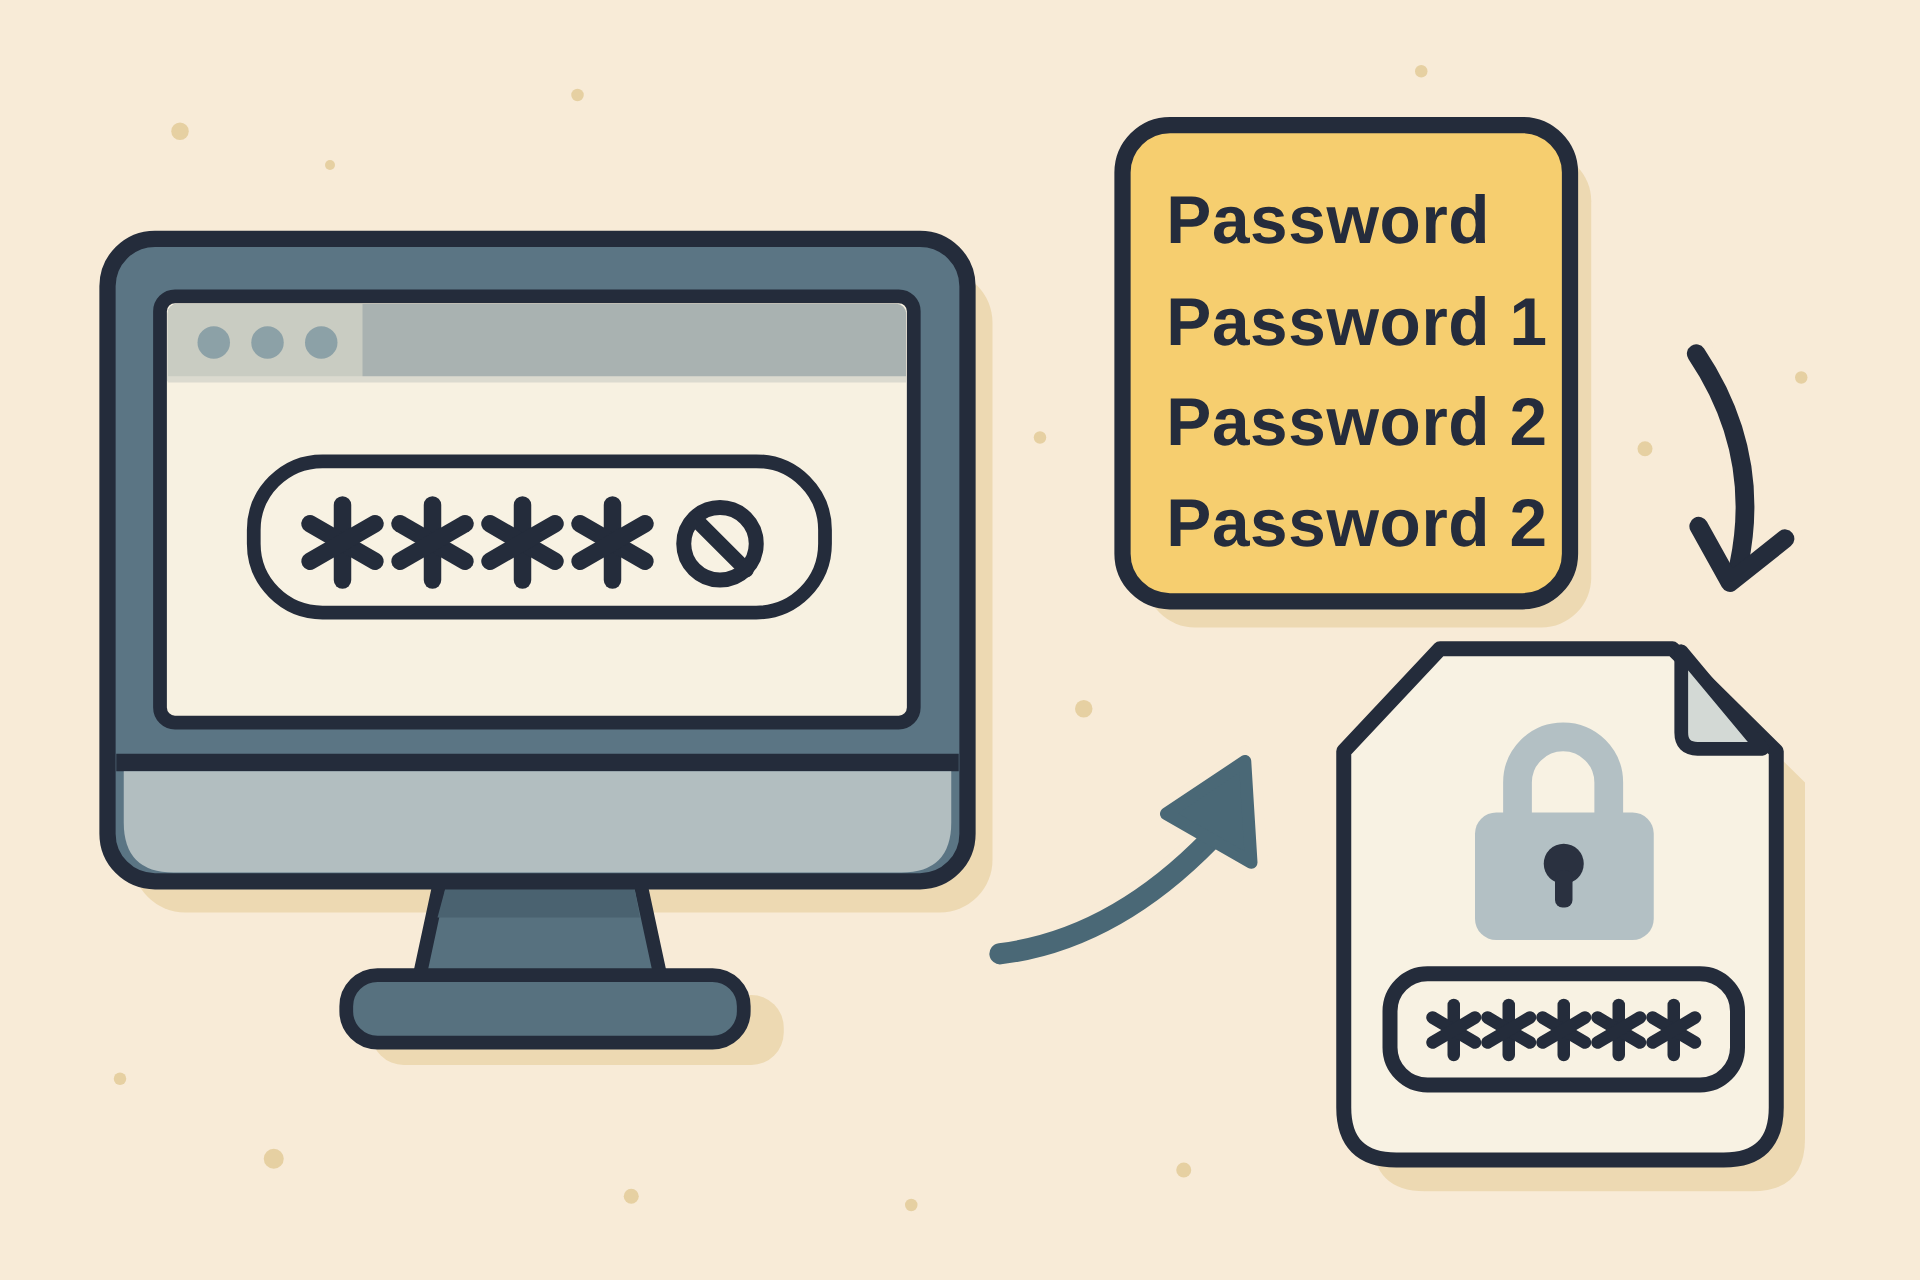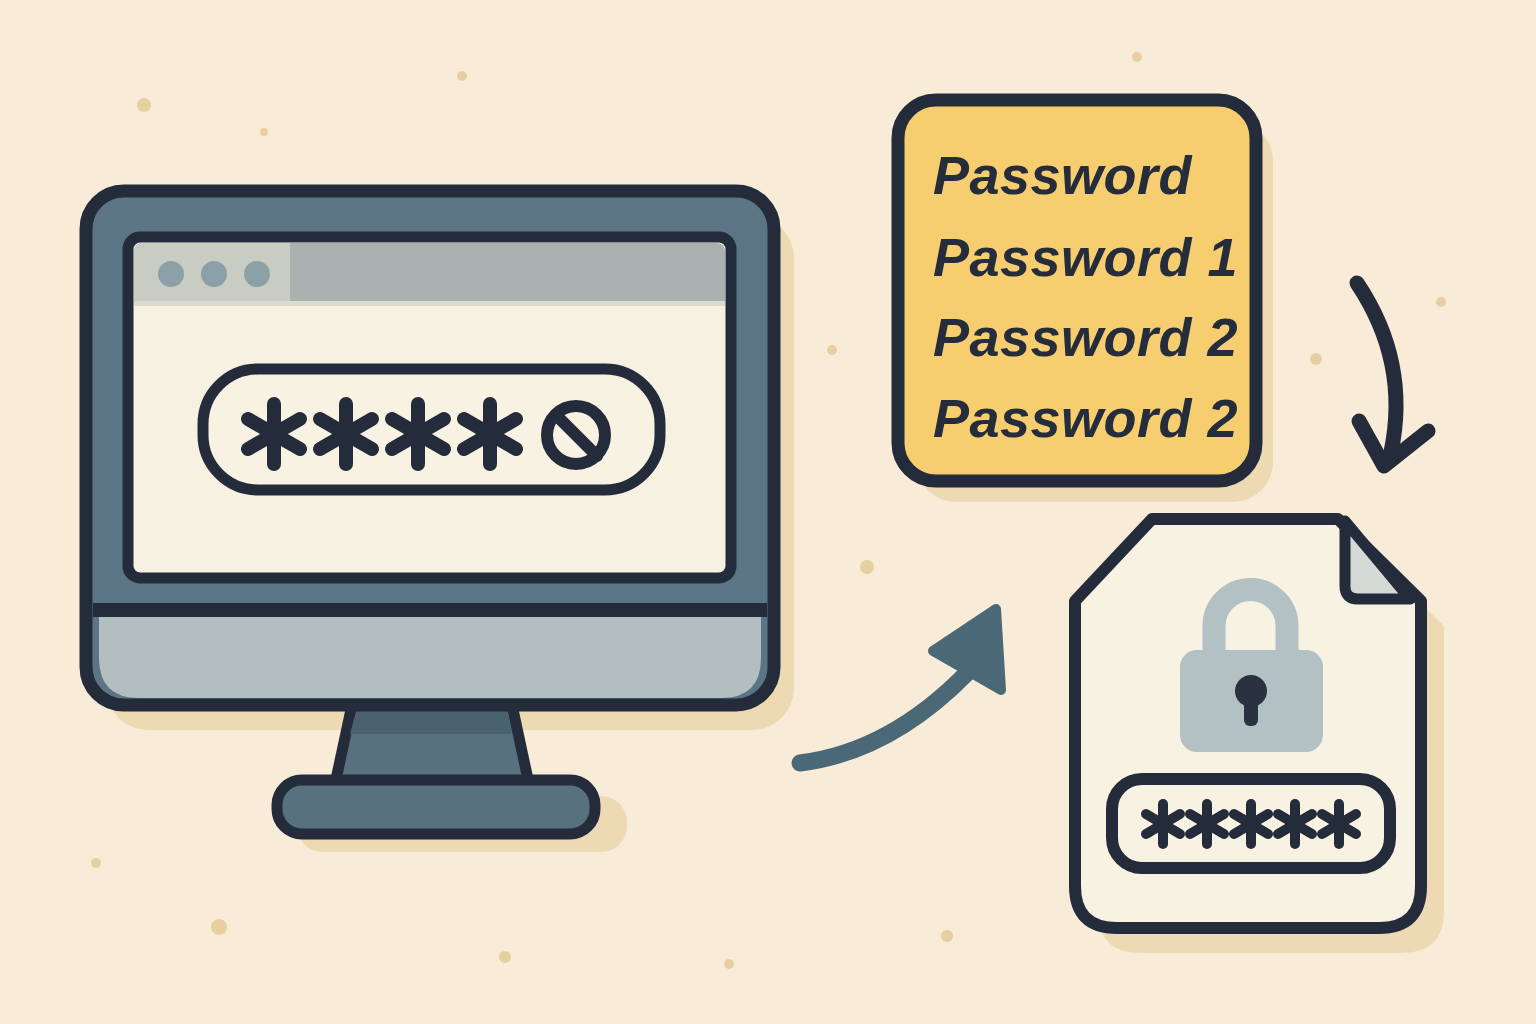--- a/index.html
+++ b/index.html
@@ -2,21 +2,21 @@
 <html><head>
 <meta charset="utf-8">
 <style>
   html, body { margin: 0; padding: 0; }
   body {
     width: 1536px; height: 1024px;
     overflow: hidden;
     background: #F8EBD7;
     font-family: "Liberation Sans", sans-serif;
   }
-  #stage { width: 1318px; height: 1024px; position: relative; font-style: italic; }
+  #stage { width: 1318px; height: 1024px; position: relative; }
   svg { display: block; }
   .note-text {
     font-family: "Liberation Sans", "DejaVu Sans", sans-serif;
     font-weight: 700;
     font-size: 54px;
     letter-spacing: 0.5px;
   }
 </style>
 </head>
 <body>

